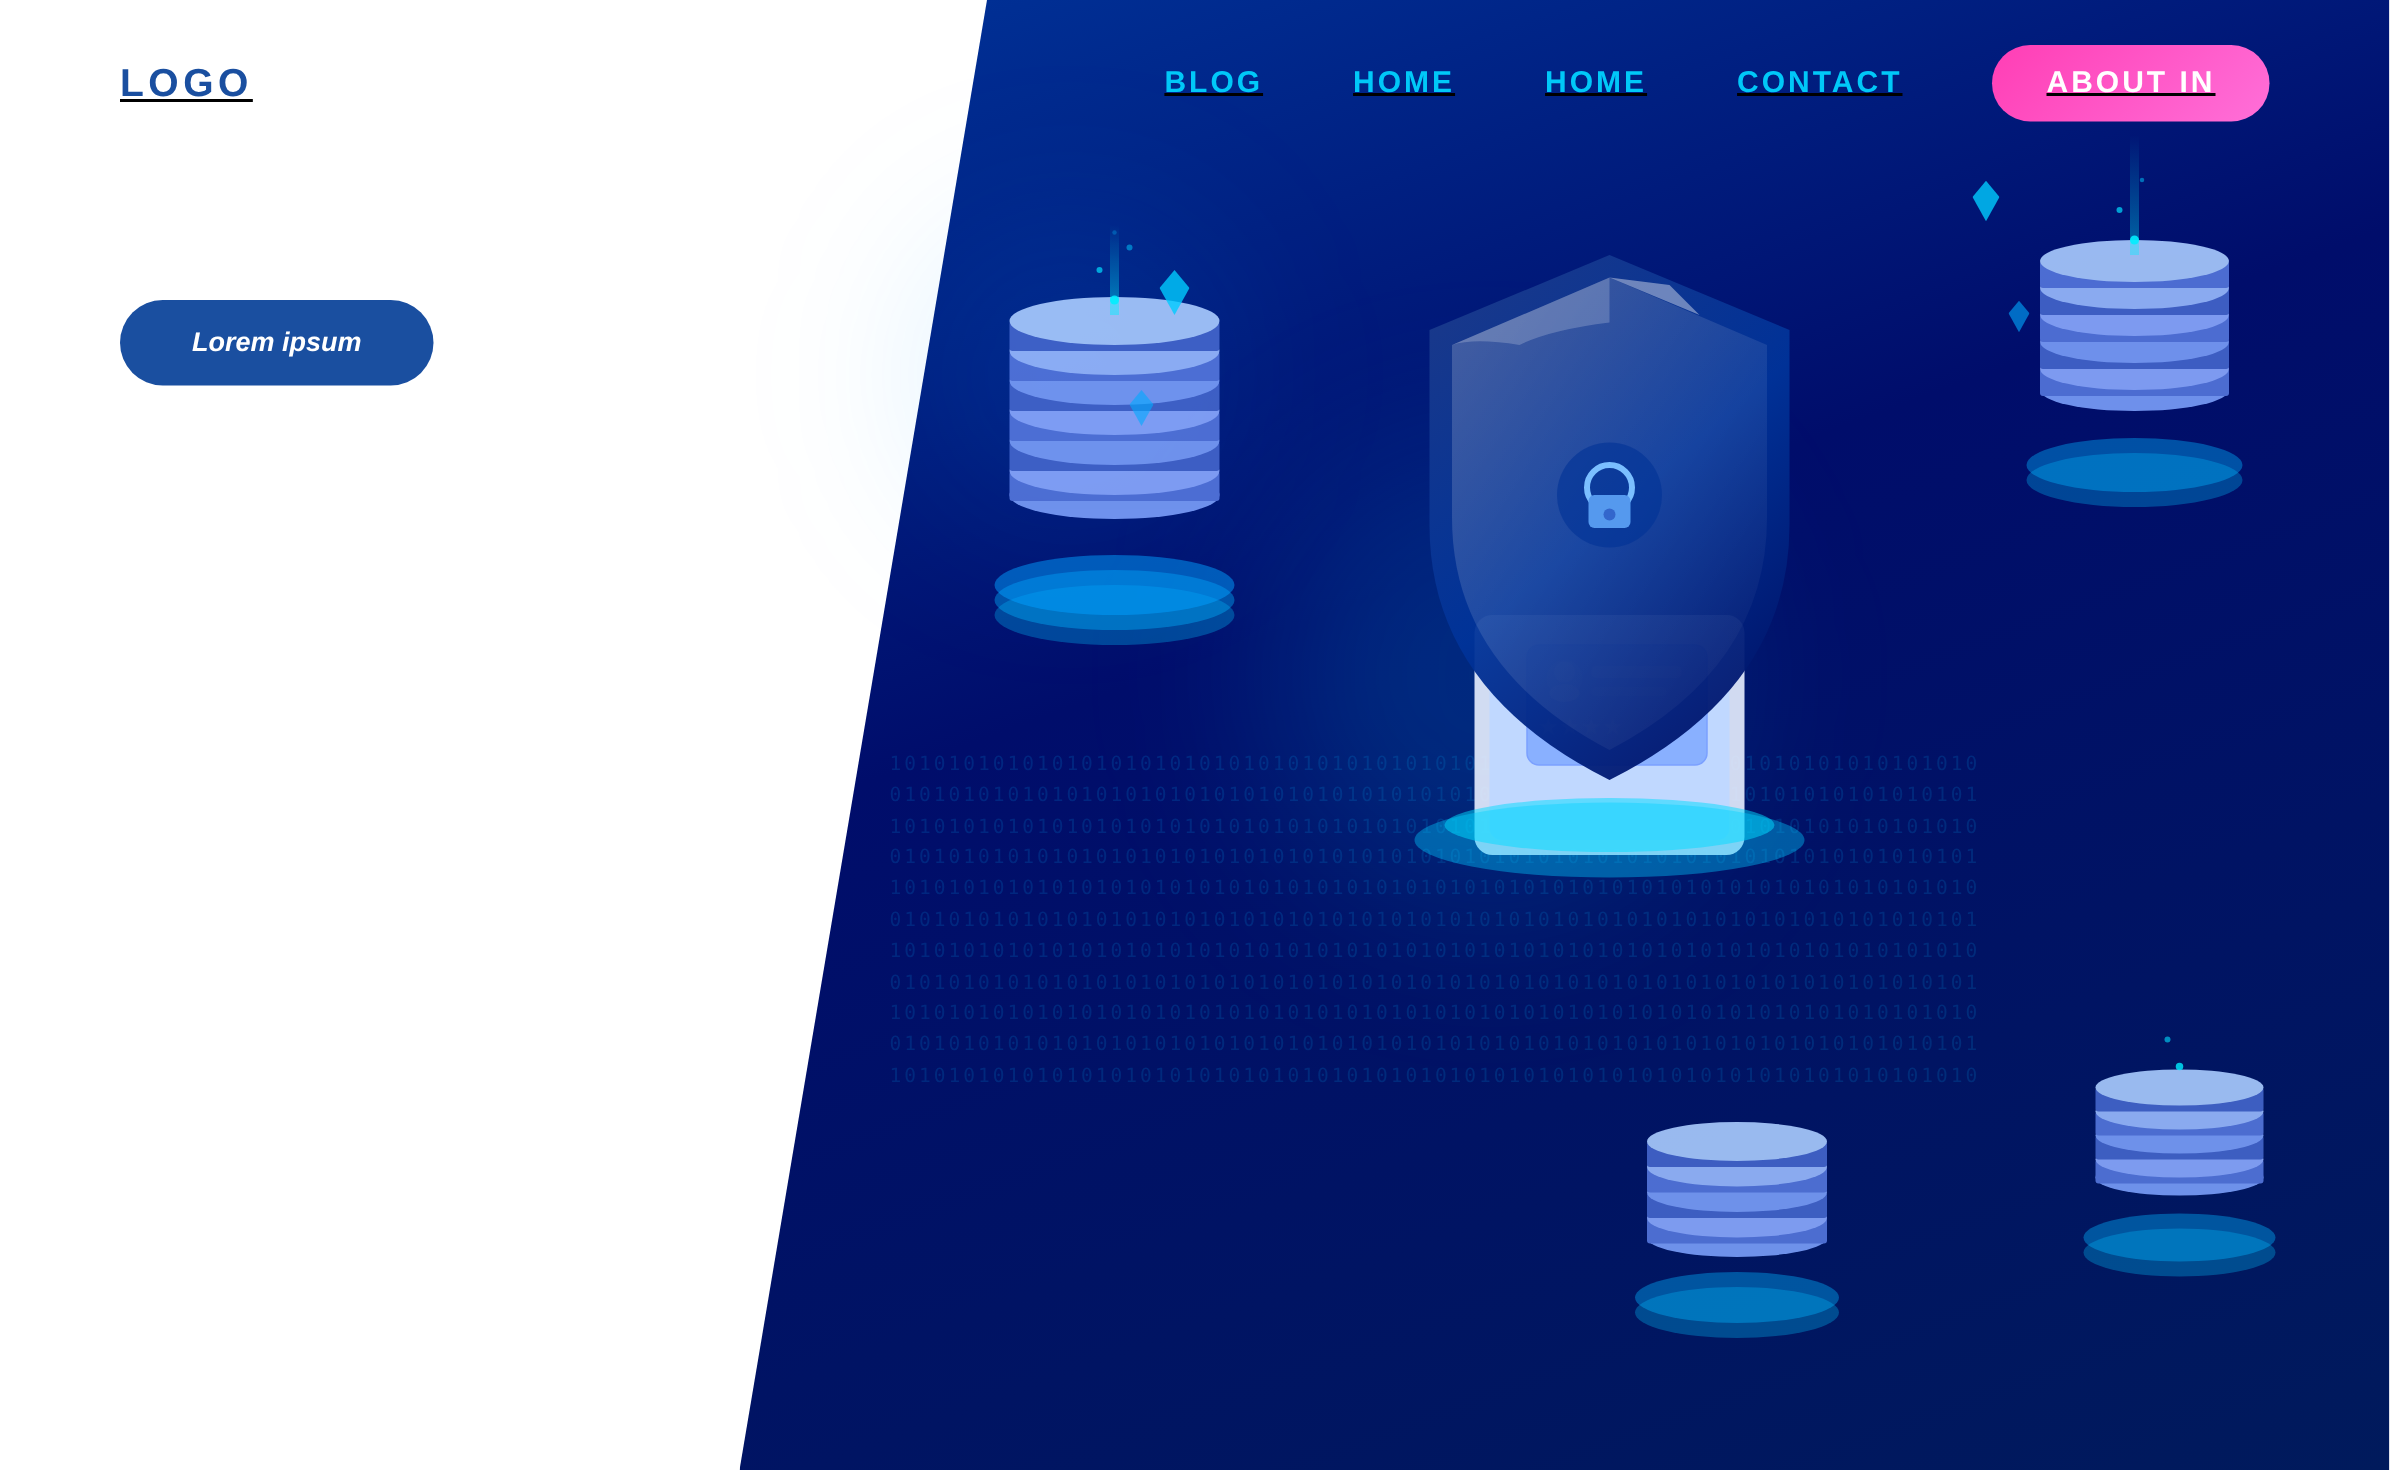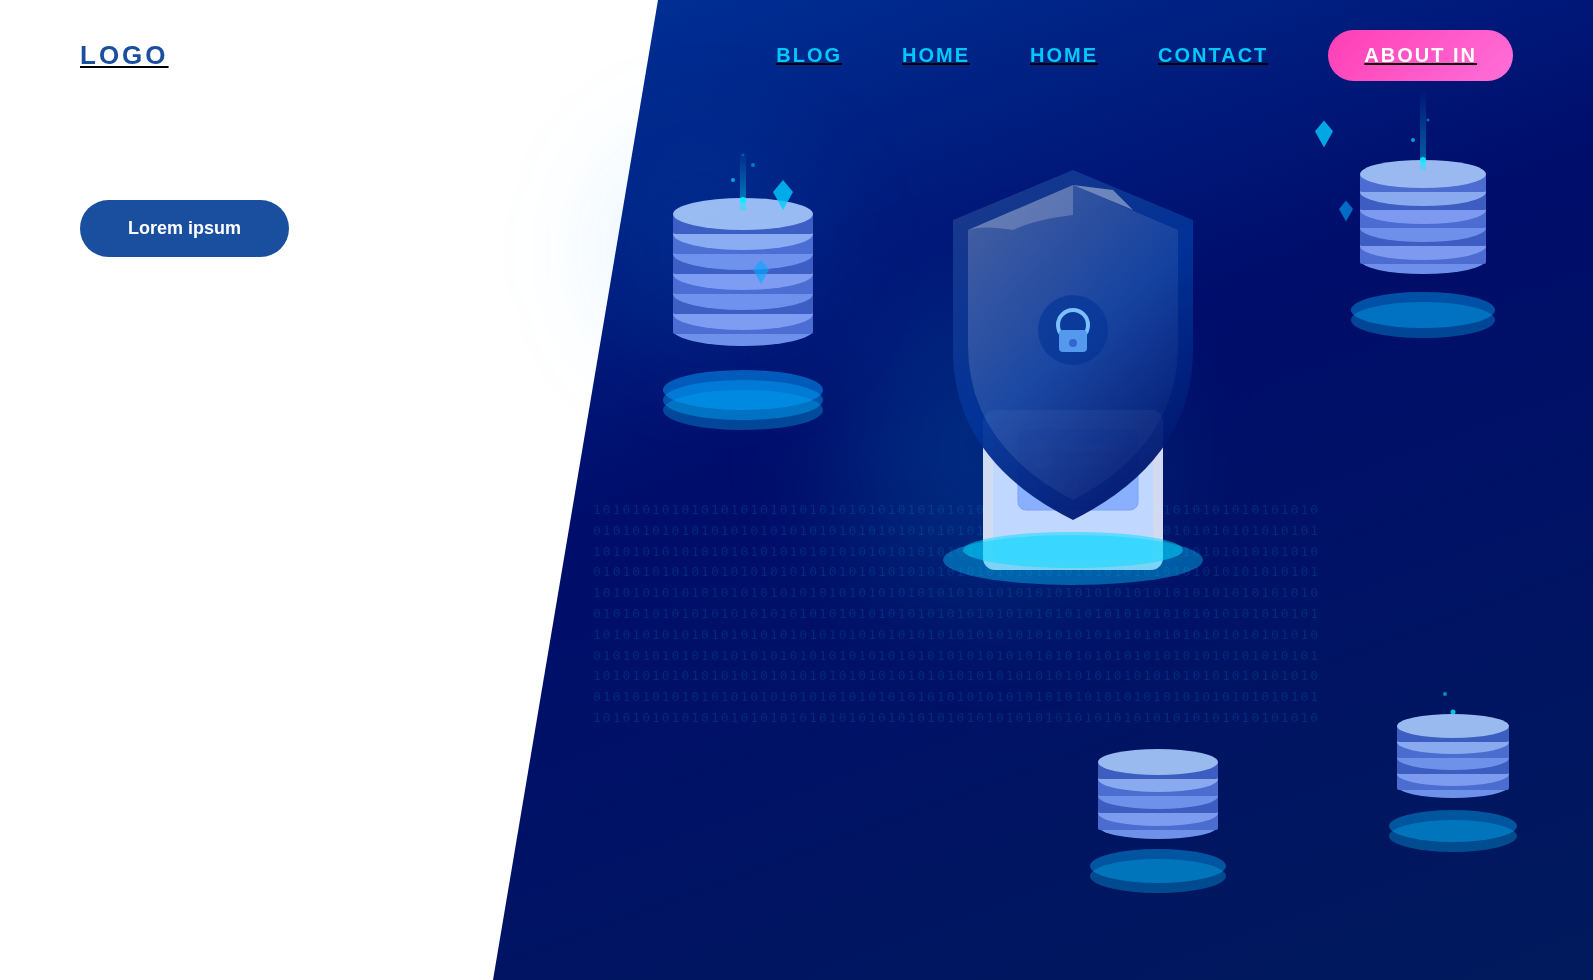--- a/index.html
+++ b/index.html
@@ -79,20 +79,21 @@
     .cta-button {
       background: #1a4fa0;
       color: #fff;
       font-size: 18px;
       font-weight: 600;
       padding: 18px 48px;
       border-radius: 40px;
       border: none;
       cursor: pointer;
       display: inline-block;
+      font-style: italic;
     }
 
     
     .right-illustration {
       position: absolute;
       top: 0;
       right: 0;
       width: 1100px;
       height: 980px;
       z-index: 1;

